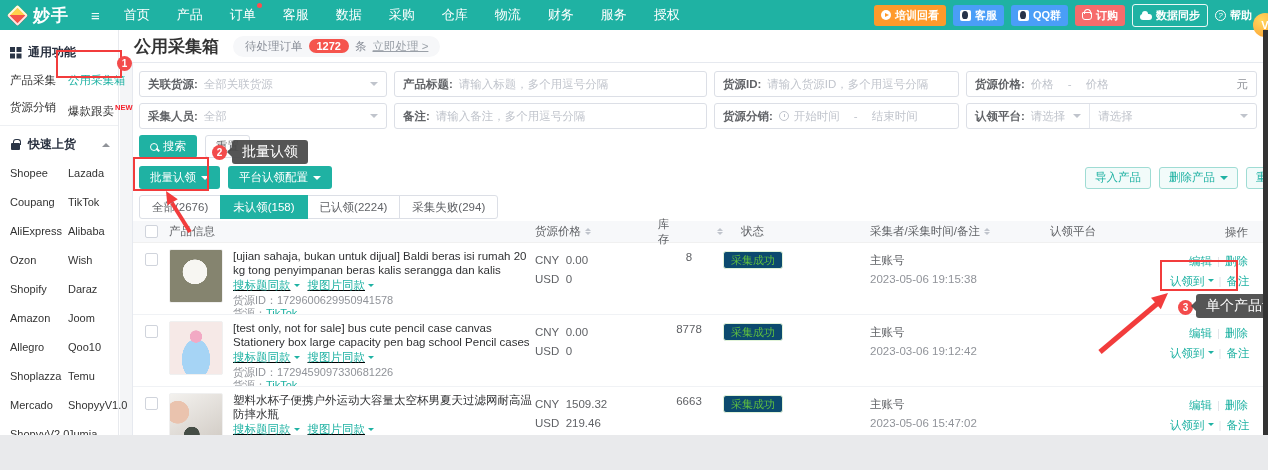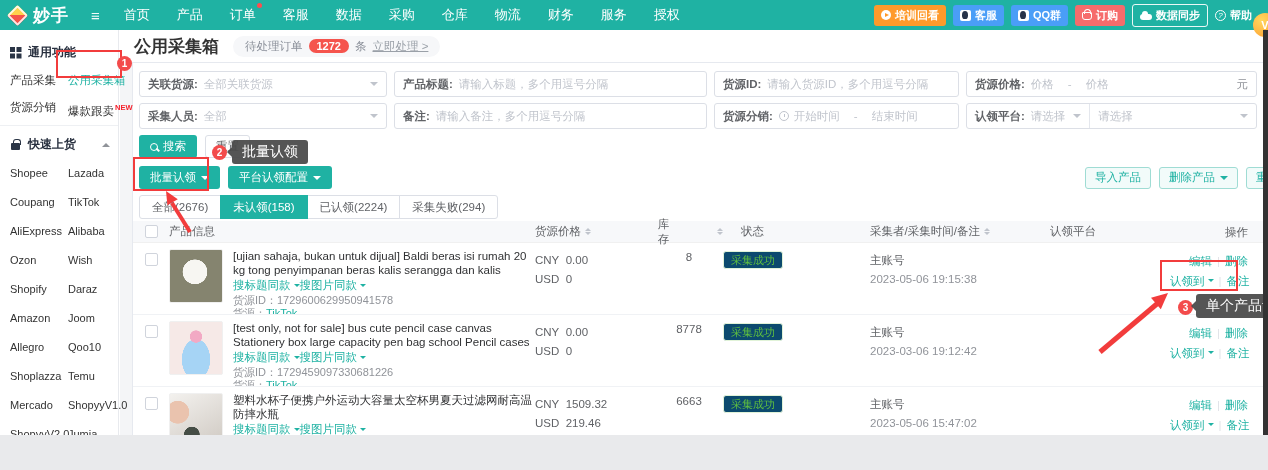--- a/index.html
+++ b/index.html
@@ -144,21 +144,21 @@
   .thumb { width:54px; height:54px; border-radius:2px; flex:none; margin-right:10px; border:1px solid #f0f0f0; cursor:pointer; }
   .t1 { background:radial-gradient(circle at 48% 42%, #f7f6f2 0 30%, #85846f 31% 100%); }
   .t2 { background:radial-gradient(circle at 50% 28%, #f2a9c4 0 13%, transparent 14%),
         radial-gradient(ellipse at 50% 72%, #a6d4f5 0 38%, transparent 39%), #f6e9e7; }
   .t3 { background:radial-gradient(circle at 42% 78%, #454d45 0 15%, transparent 16%),
         radial-gradient(circle at 15% 35%, #eac3ae 0 20%, transparent 21%),
         linear-gradient(150deg,#f3f1ee,#cfc9c2); }
   .t4 { background:linear-gradient(135deg,#f1ece4,#d9cfc0); }
   .pinfo { flex:1; min-width:0; }
   .ptitle { color:#303133; line-height:14px; font-size:11.5px; max-height:28px; overflow:hidden; cursor:pointer; }
-  .plinks { display:flex; gap:0; height:15px; align-items:center; margin-top:1px; }
+  .plinks { display:flex; gap:8px; height:15px; align-items:center; margin-top:1px;text-decoration:underline; }
   .plinks a { color:#1fb2a3; cursor:pointer; display:inline-flex; align-items:center; gap:3px; font-size:11.5px; }
   .plinks .caret-dn { border-width:3.5px; border-top-color:#1fb2a3; margin-top:3px; }
   .pid,.psrc { color:#909399; font-size:11px; line-height:12px; margin-top:1px; white-space:nowrap; }
   .src-link { cursor:pointer; }
   .src-teal { color:#1fb2a3; }
   .src-orange { color:#f0503c; }
   .tag-green { display:inline-block; background:#0c4a6e; border:1px solid #e1f3d8; color:#5fbf3f;
             border-radius:3px; padding:1px 7px; font-size:11px; line-height:14px; }
   .time { color:#909399; }
   .c-ops a { color:#1fb2a3; cursor:pointer; }

